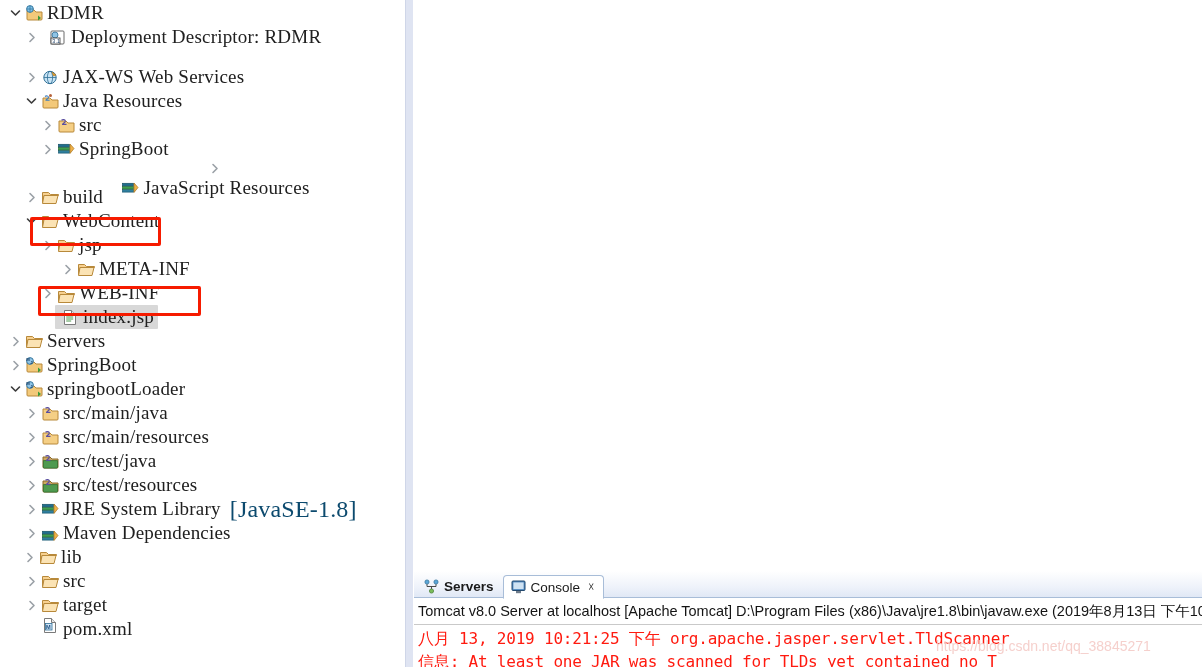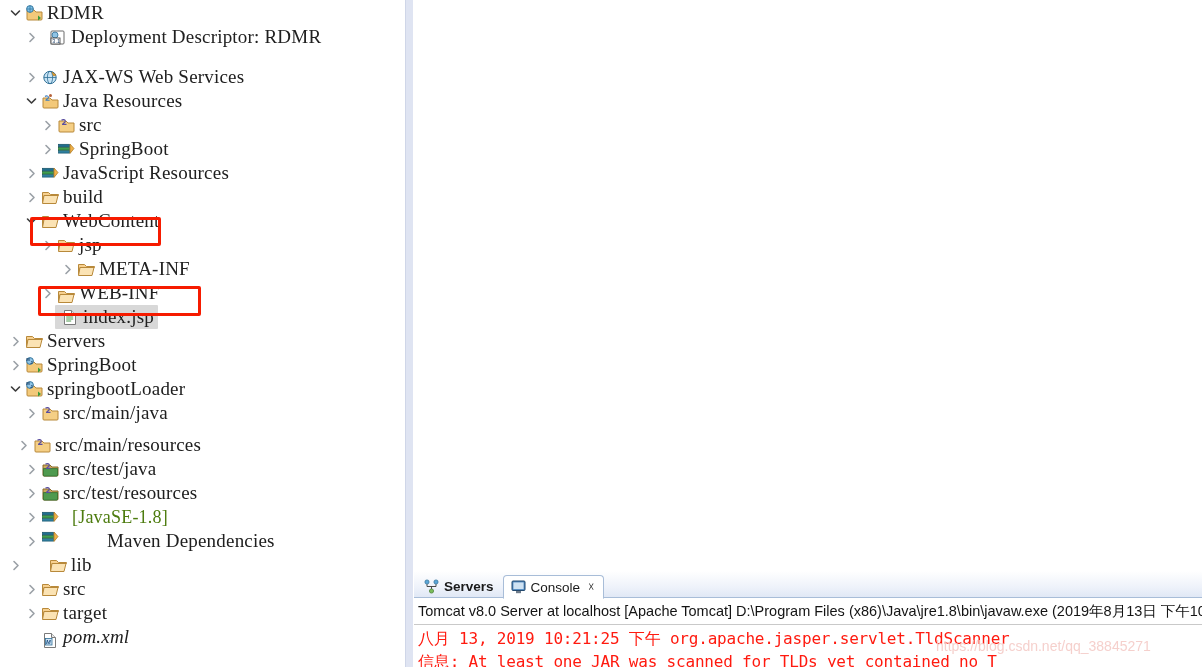--- a/index.html
+++ b/index.html
@@ -39,21 +39,21 @@
   }
   .arrow.none { color: transparent; }
   .arrow svg { display:block; }
   .ico {
     width: 22px; flex: 0 0 22px;
     display: flex; align-items: center; justify-content: center;
     margin-right: 2px;
   }
   .ico svg { display: block; }
   .lbl { font-size: 19px; }
-  .sub { color: #4d7c0f; font-size: 18px; margin-left: 9px; }
+  .sub { color: #0c4a6e; font-size: 24px; margin-left: 9px; }
   .selbg { background: #d8d8d8; padding: 0 4px; border-radius: 1px; }
 
   
   .redbox {
     position: absolute;
     border: 3px solid #f61b00;
     border-radius: 2px;
     pointer-events: none;
   }
   #box-jsp { left: 30px; top: 217px; width: 131px; height: 29px; }
@@ -260,21 +260,21 @@
               <svg width="19" height="17" viewBox="0 0 19 17">
                 <rect x="1.5" y="9.5" width="11" height="2.6" fill="#2f7f9e" stroke="#1b5a73" stroke-width=".7"></rect>
                 <rect x="1.5" y="6.4" width="11" height="2.6" fill="#3f9f4f" stroke="#2a6e35" stroke-width=".7"></rect>
                 <rect x="1.5" y="3.3" width="11" height="2.6" fill="#1f6f8f" stroke="#164f65" stroke-width=".7"></rect>
                 <path d="M13 3l4 4.5-4 5z" fill="#f0b24a" stroke="#a8721c" stroke-width=".7"></path>
               </svg>
             </span>
             <span class="lbl">SpringBoot</span>
           </span>
         </div>
-        <div class="row" style="padding-left: 24px;">
+        <div class="row" style="padding-left: 24px; flex-direction: column;">
           <span class="arrow">
             <svg width="8" height="11" viewBox="0 0 8 11">
               <path d="M2 1.5L6 5.5L2 9.5" fill="none" stroke="#9aa0a6" stroke-width="1.6" stroke-linecap="round" stroke-linejoin="round"></path>
             </svg>
           </span>
           <span style="display: flex; align-items: center;">
             <span class="ico">
               <svg width="19" height="17" viewBox="0 0 19 17">
                 <rect x="1.5" y="9.5" width="11" height="2.6" fill="#2f7f9e" stroke="#1b5a73" stroke-width=".7"></rect>
                 <rect x="1.5" y="6.4" width="11" height="2.6" fill="#3f9f4f" stroke="#2a6e35" stroke-width=".7"></rect>
@@ -441,21 +441,21 @@
           <span style="display: flex; align-items: center;">
             <span class="ico">
               <svg width="19" height="17" viewBox="0 0 19 17">
                 <path d="M2 4h7l2 2h6v8a1 1 0 0 1-1 1H3a1 1 0 0 1-1-1z" fill="#f5cf85" stroke="#b8893a" stroke-width="1"></path>
                 <path d="M4.5 3.2c1.4-1.2 3.8-.6 3.8 1s-2.7 1.9-2.7 3.2h3.9" fill="none" stroke="#5b4fa0" stroke-width="1.2"></path>
               </svg>
             </span>
             <span class="lbl">src/main/java</span>
           </span>
         </div>
-        <div class="row" style="padding-left: 16px; margin-top: 8px;">
+        <div class="row" style="padding-left: 24px;">
           <span class="arrow">
             <svg width="8" height="11" viewBox="0 0 8 11">
               <path d="M2 1.5L6 5.5L2 9.5" fill="none" stroke="#9aa0a6" stroke-width="1.6" stroke-linecap="round" stroke-linejoin="round"></path>
             </svg>
           </span>
           <span style="display: flex; align-items: center;">
             <span class="ico">
               <svg width="19" height="17" viewBox="0 0 19 17">
                 <path d="M2 4h7l2 2h6v8a1 1 0 0 1-1 1H3a1 1 0 0 1-1-1z" fill="#f5cf85" stroke="#b8893a" stroke-width="1"></path>
                 <path d="M4.5 3.2c1.4-1.2 3.8-.6 3.8 1s-2.7 1.9-2.7 3.2h3.9" fill="none" stroke="#5b4fa0" stroke-width="1.2"></path>
@@ -506,42 +506,43 @@
           </span>
           <span style="display: flex; align-items: center;">
             <span class="ico">
               <svg width="19" height="17" viewBox="0 0 19 17">
                 <rect x="1.5" y="9.5" width="11" height="2.6" fill="#2f7f9e" stroke="#1b5a73" stroke-width=".7"></rect>
                 <rect x="1.5" y="6.4" width="11" height="2.6" fill="#3f9f4f" stroke="#2a6e35" stroke-width=".7"></rect>
                 <rect x="1.5" y="3.3" width="11" height="2.6" fill="#1f6f8f" stroke="#164f65" stroke-width=".7"></rect>
                 <path d="M13 3l4 4.5-4 5z" fill="#f0b24a" stroke="#a8721c" stroke-width=".7"></path>
               </svg>
             </span>
+            <span class="lbl">JRE System Library</span>
             <span class="sub">[JavaSE-1.8]</span>
           </span>
         </div>
         <div class="row" style="padding-left: 24px;">
           <span class="arrow">
             <svg width="8" height="11" viewBox="0 0 8 11">
               <path d="M2 1.5L6 5.5L2 9.5" fill="none" stroke="#9aa0a6" stroke-width="1.6" stroke-linecap="round" stroke-linejoin="round"></path>
             </svg>
           </span>
-          <span style="display: flex; align-items: flex-start; gap: 44px;">
+          <span style="display: flex; align-items: flex-end;">
             <span class="ico">
               <svg width="19" height="17" viewBox="0 0 19 17">
                 <rect x="1.5" y="9.5" width="11" height="2.6" fill="#2f7f9e" stroke="#1b5a73" stroke-width=".7"></rect>
                 <rect x="1.5" y="6.4" width="11" height="2.6" fill="#3f9f4f" stroke="#2a6e35" stroke-width=".7"></rect>
                 <rect x="1.5" y="3.3" width="11" height="2.6" fill="#1f6f8f" stroke="#164f65" stroke-width=".7"></rect>
                 <path d="M13 3l4 4.5-4 5z" fill="#f0b24a" stroke="#a8721c" stroke-width=".7"></path>
               </svg>
             </span>
             <span class="lbl">Maven Dependencies</span>
           </span>
         </div>
-        <div class="row" style="padding-left: 8px; gap: 24px;">
+        <div class="row" style="padding-left: 22px;">
           <span class="arrow">
             <svg width="8" height="11" viewBox="0 0 8 11">
               <path d="M2 1.5L6 5.5L2 9.5" fill="none" stroke="#9aa0a6" stroke-width="1.6" stroke-linecap="round" stroke-linejoin="round"></path>
             </svg>
           </span>
           <span style="display: flex; align-items: center;">
             <span class="ico">
               <svg width="19" height="17" viewBox="0 0 19 17">
                 <path d="M1.5 3.5h6l2 2h8v1H3l-1.5 7z" fill="#f7d08f" stroke="#b8893a" stroke-width="1"></path>
                 <path d="M3 6.5h14l-2 8H1.5z" fill="#fbe3b4" stroke="#b8893a" stroke-width="1"></path>
@@ -577,21 +578,21 @@
               <svg width="19" height="17" viewBox="0 0 19 17">
                 <path d="M1.5 3.5h6l2 2h8v1H3l-1.5 7z" fill="#f7d08f" stroke="#b8893a" stroke-width="1"></path>
                 <path d="M3 6.5h14l-2 8H1.5z" fill="#fbe3b4" stroke="#b8893a" stroke-width="1"></path>
               </svg>
             </span>
             <span class="lbl">target</span>
           </span>
         </div>
         <div class="row" style="padding-left: 24px;">
           <span class="arrow none"></span>
-          <span style="display: flex; align-items: flex-end; font-style: italic;">
+          <span style="display: flex; align-items: flex-start;">
             <span class="ico">
               <svg width="16" height="17" viewBox="0 0 16 17">
                 <path d="M2.5 1.5h7l4 4v10h-11z" fill="#ffffff" stroke="#7a7a7a" stroke-width="1"></path>
                 <path d="M9.5 1.5v4h4" fill="#e8e8e8" stroke="#7a7a7a" stroke-width="1"></path>
                 <rect x="3.4" y="6.4" width="6.6" height="6.6" fill="#cfe3f5" stroke="#2f6f96" stroke-width=".8"></rect>
                 <text x="4.1" y="11.7" font-size="5.6" font-family="sans-serif" font-weight="bold" fill="#1b4f80">M</text>
               </svg>
             </span>
             <span class="lbl">pom.xml</span>
           </span>

